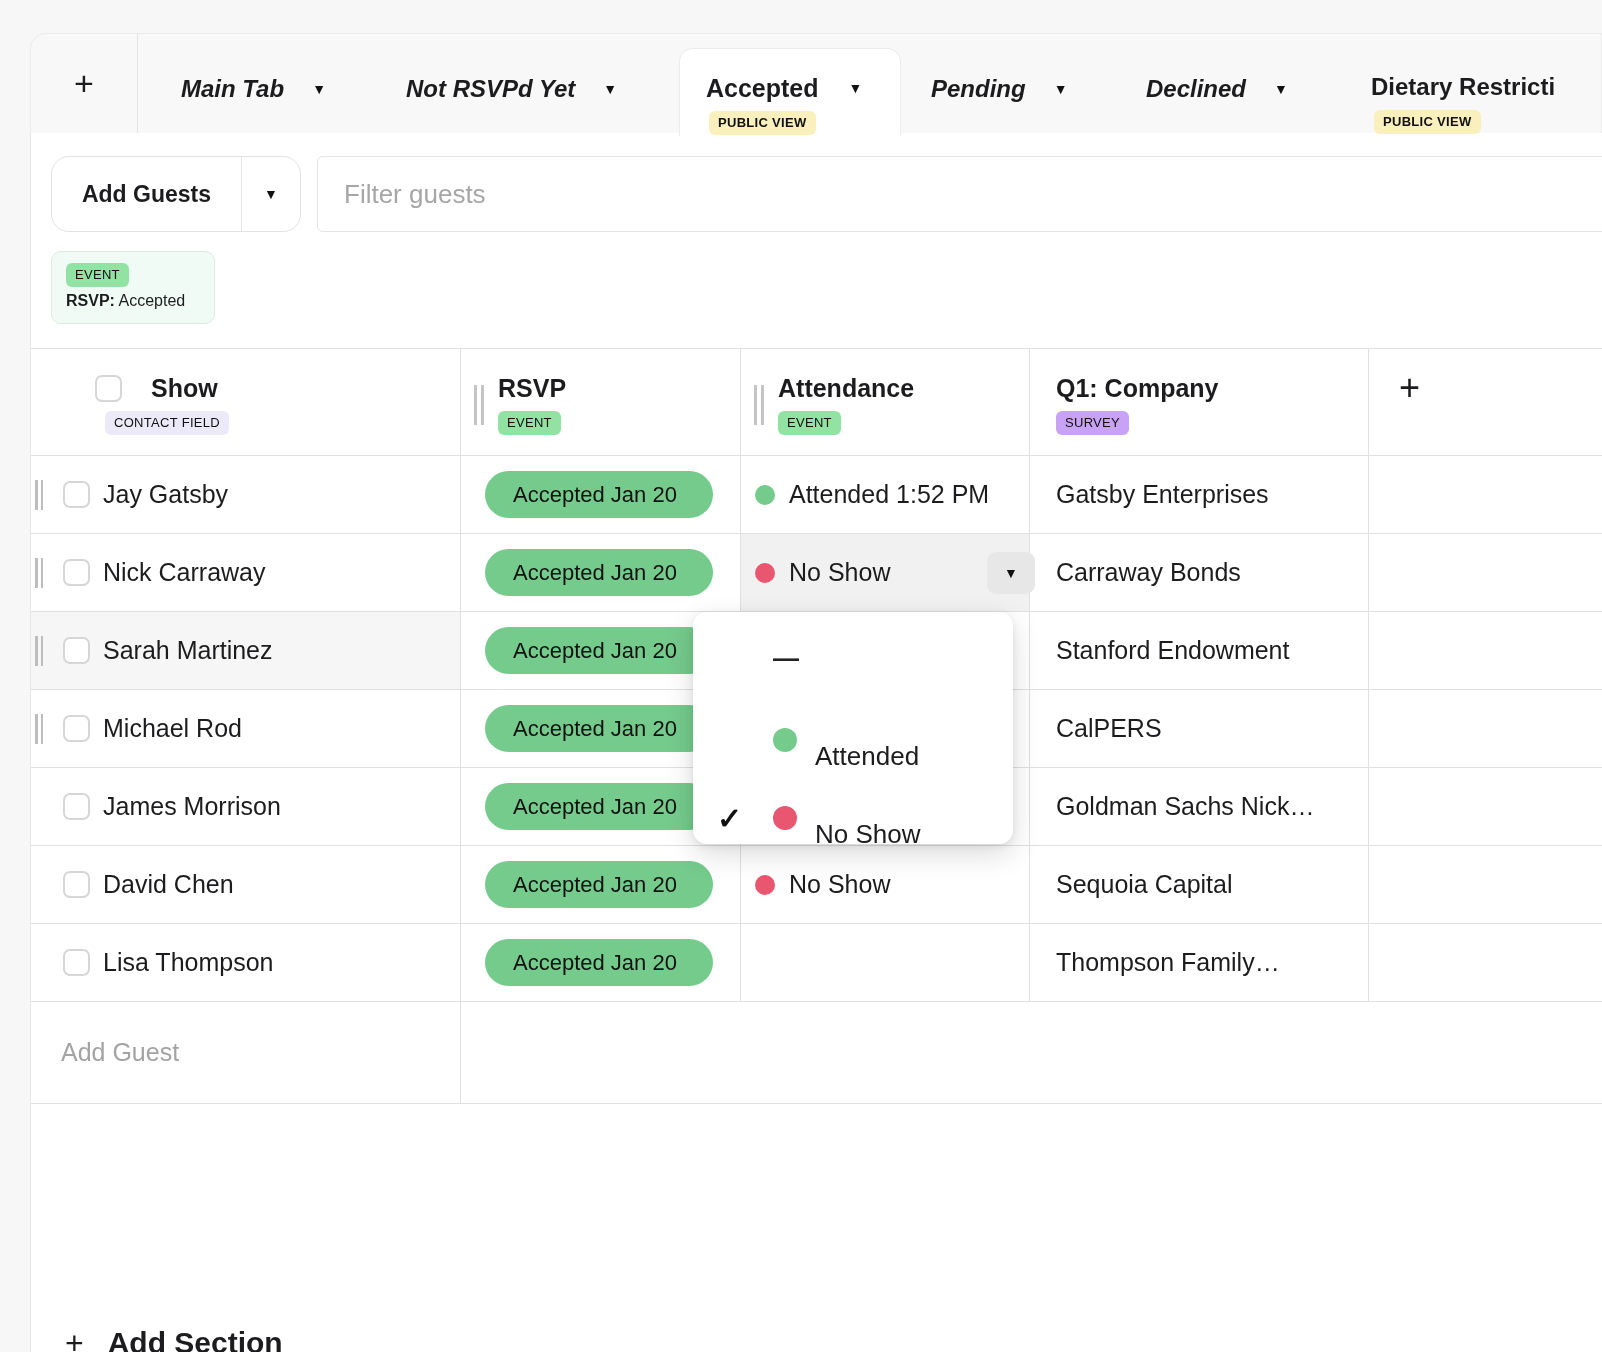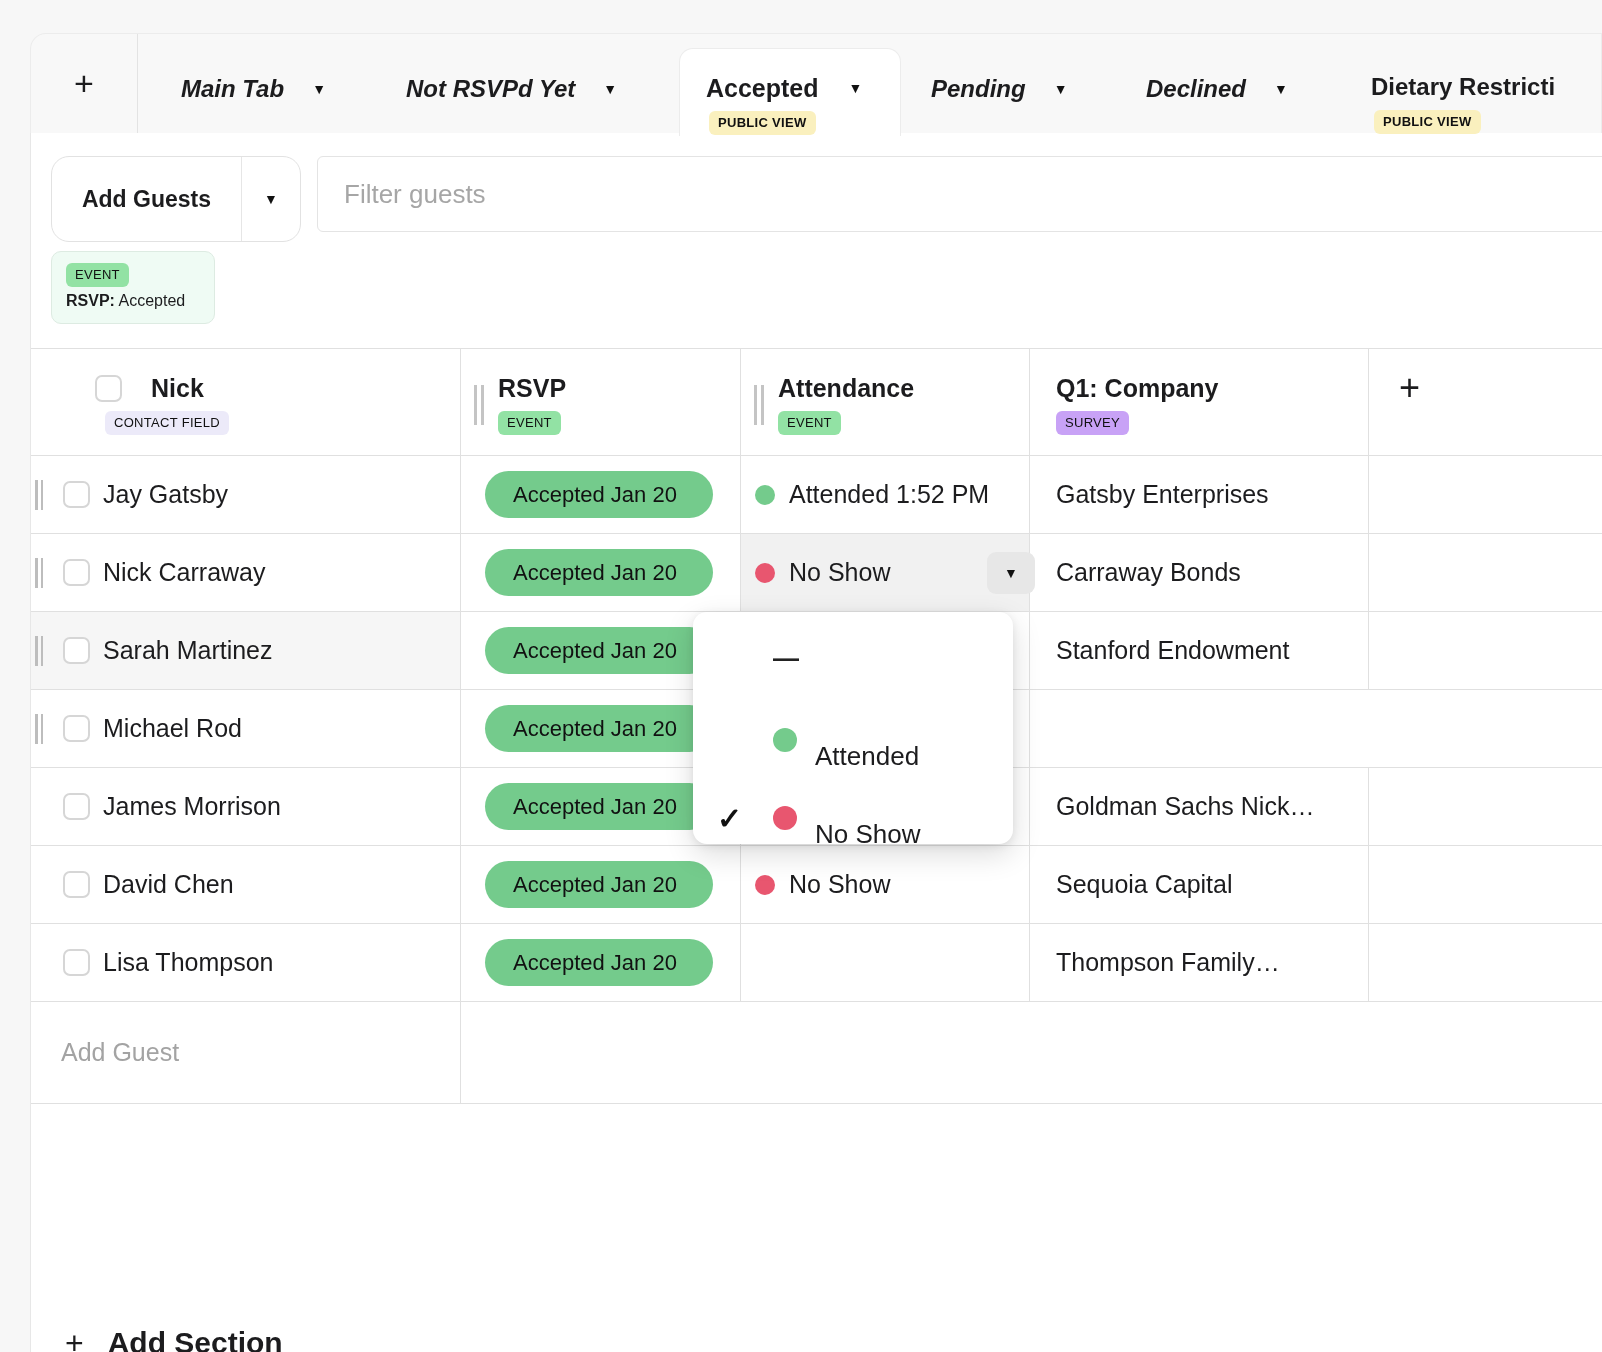--- a/index.html
+++ b/index.html
@@ -52,21 +52,21 @@
   .badge-green{background:var(--green-light);}
   .badge-lavender{background:var(--lavender);}
   .badge-purple{background:var(--purple);}
   
   .card{
     position:absolute;left:30px;top:133px;width:1572px;height:1219px;background:#fff;
     border-left:1px solid #E7E7E7;z-index:1;
   }
   
   .btn-add-guests{
-    position:absolute;left:20px;top:23px;width:250px;height:86px;background:#fff;
+    position:absolute;left:20px;top:23px;width:250px;height:76px;background:#fff;
     border:1.5px solid #E2E2E2;border-radius:18px;display:flex;align-items:stretch;cursor:pointer;
   }
   .btn-add-guests .label-seg{
     width:190px;display:flex;align-items:center;justify-content:center;
     font-size:23px;font-weight:700;border-right:1.5px solid #E6E6E6;
   }
   .btn-add-guests .caret-seg{flex:1;display:flex;align-items:center;justify-content:center;}
   .filter-input{
     position:absolute;left:286px;top:23px;width:1300px;height:76px;background:#fff;
     border:1.5px solid #E4E4E4;border-radius:6px;padding-left:26px;font-size:26px;
@@ -206,21 +206,21 @@
       <b>RSVP:</b> <span>Accepted</span>
     </div>
   </div>
 
   <div class="table">
 
     <div class="trow thead">
       <div class="cell c-name hcol">
         <div class="hname-row">
           <span class="checkbox" style="margin-left:32px;"></span>
-          <span class="title">Nick</span>
+          <span class="title">Show</span>
         </div>
         <span class="badge badge-lavender">CONTACT FIELD</span>
       </div>
       <div class="cell c-rsvp hcol">
         <span class="col-handle">
             <i></i>
             <i></i>
           </span>
         <span class="title">RSVP</span>
         <span class="badge badge-green">EVENT</span>
@@ -326,20 +326,23 @@
           </span>
         <div class="name-wrap">
           <span class="checkbox"></span>
           <span class="guest-name">Michael Rod</span>
         </div>
       </div>
       <div class="cell c-rsvp">
         <span class="pill">Accepted Jan 20</span>
       </div>
       <div class="cell c-att"></div>
+      <div class="cell c-q1">
+        <span class="q1-text">CalPERS</span>
+      </div>
       <div class="cell c-plus"></div>
     </div>
 
     <div class="trow data">
       <div class="cell c-name">
         <div class="name-wrap">
           <span class="checkbox"></span>
           <span class="guest-name">James Morrison</span>
         </div>
       </div>

